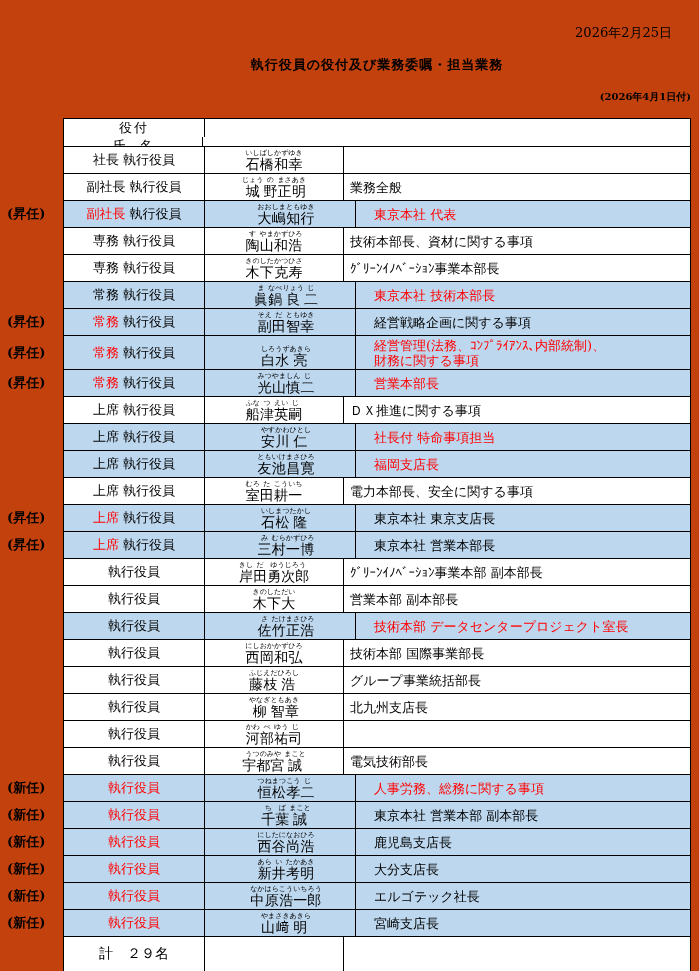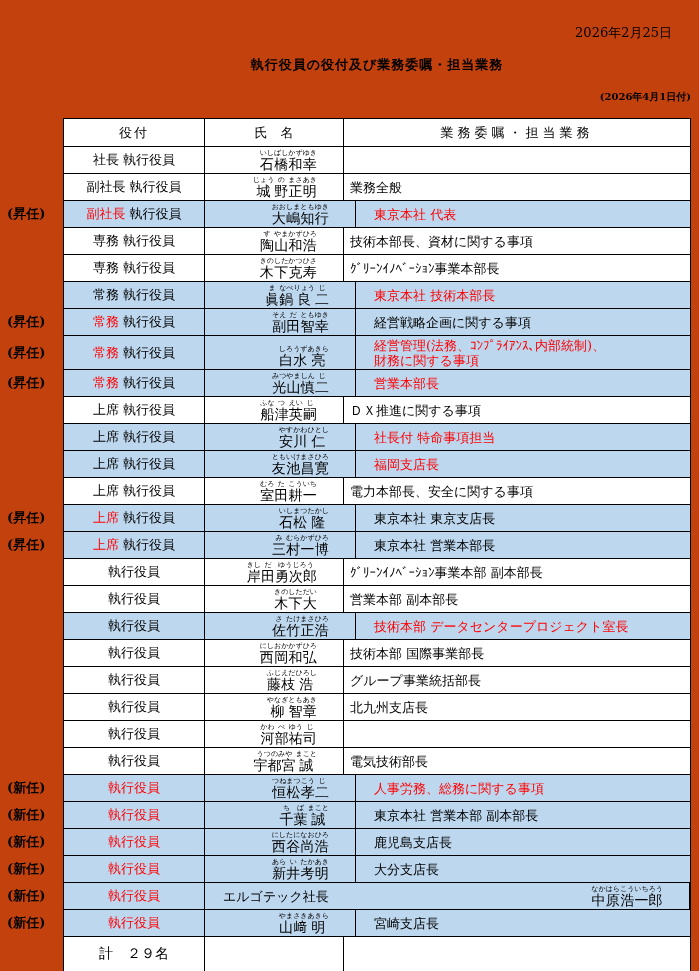--- a/index.html
+++ b/index.html
@@ -10,31 +10,31 @@
   .date { position:absolute; top:24px; right:27px; font-size:13px; }
   .title { position:absolute; top:56px; left:63px; width:628px; text-align:center;
            font-size:13px; font-weight:bold; letter-spacing:1px; }
   .subtitle { position:absolute; top:90px; left:63px; width:628px; text-align:right;
               font-size:10px; font-weight:bold; }
 
   .table-wrap { position:absolute; top:118px; left:63px; width:628px;
                 border:1.5px solid #000; background:#fff; }
 
   .thead, .trow { display:flex; border-bottom:1px solid #000; position:relative; background:#fff; }
-  .thead { height:28px; }
+  .thead { height:28px;flex-direction:column; }
   .trow { height:27px; }
   .trow.tall { height:34px; }
   .trow.total-row { height:34px; border-bottom:none; }
   .trow.hl { background:var(--hl,#BDD7EE);gap:12px; }
 
   .cell { height:100%; }
   .c-pos  { width:141px; border-right:1px solid #000; display:flex; align-items:center;
             justify-content:center; font-size:13px; gap:4px; }
   .c-name { width:139px; border-right:1px solid #000; display:flex; align-items:flex-end;
-            justify-content:flex-end; padding:0 26px 1px 11px; }
+            justify-content:center; padding:0 11px 1px 11px; }
   .c-duty { flex:1; display:flex; flex-direction:column; justify-content:center;
             font-size:13px; line-height:15px; padding-left:6px; }
 
   .thead .cell { display:flex; align-items:center; justify-content:center;
                  font-size:13px; padding:0; }
   .thead .c-duty.sp { letter-spacing:4px; }
   .thead .c-pos { letter-spacing:2px; }
 
   .np { display:flex; flex-direction:column; align-items:center; }
   .kana { font-size:7px; line-height:8px; letter-spacing:0; white-space:nowrap; }
@@ -743,36 +743,36 @@
           </div>
           <div class="cell c-duty">
             <div>大分支店長</div>
           </div>
         </div>
         <div class="trow hl">
           <div class="margin-label">(新任)</div>
           <div class="cell c-pos">
             <span class="red">執行役員</span>
           </div>
-          <div class="cell c-duty">
-            <div>エルゴテック社長</div>
-          </div>
           <div class="cell c-name">
             <span class="np">
               <span class="kana">なか</span>
               <span class="kanji">中</span>
             </span>
             <span class="np">
               <span class="kana">はら</span>
               <span class="kanji">原</span>
             </span>
             <span class="np">
               <span class="kana">こういちろう</span>
               <span class="kanji">浩一郎</span>
             </span>
+          </div>
+          <div class="cell c-duty">
+            <div>エルゴテック社長</div>
           </div>
         </div>
         <div class="trow hl">
           <div class="margin-label">(新任)</div>
           <div class="cell c-pos">
             <span class="red">執行役員</span>
           </div>
           <div class="cell c-name">
             <span class="np">
               <span class="kana">やま</span>

